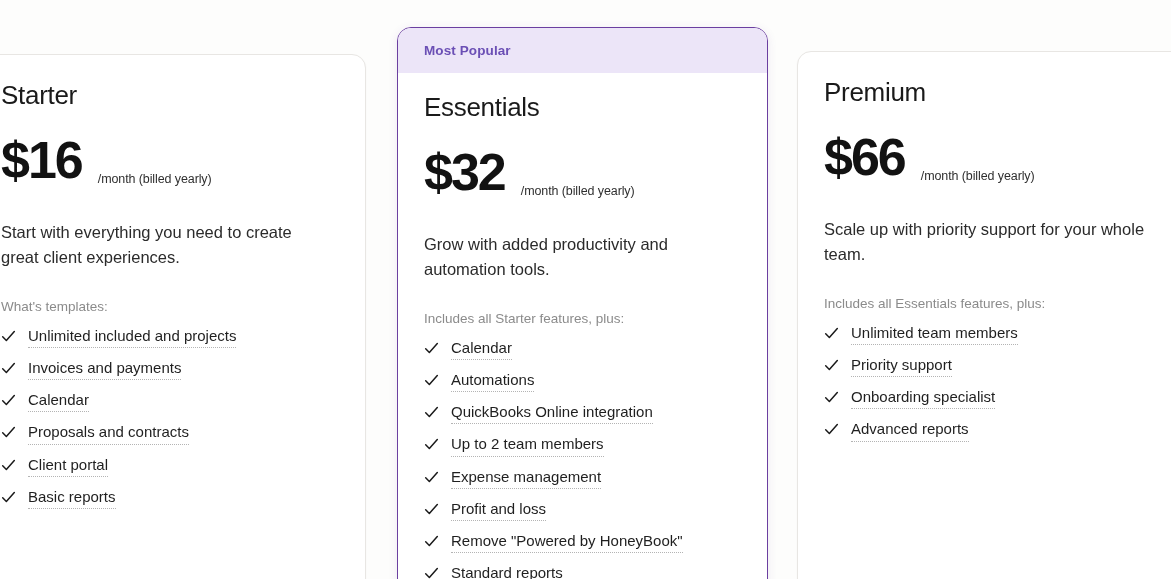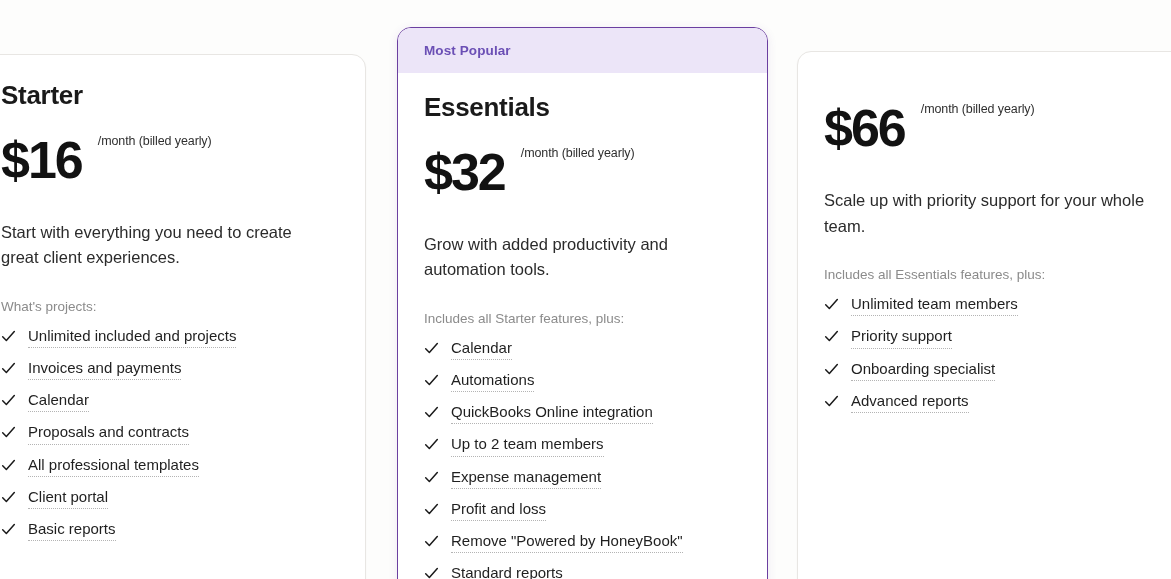--- a/index.html
+++ b/index.html
@@ -82,29 +82,29 @@
 
   
   .card-body {
     padding: 26px 26px 0 26px;
   }
 
   .card-essentials .card-body { padding-top: 20px; }
 
   .plan-name {
     font-size: 26px;
-    font-weight: 700;
+    font-weight: 400;
     color: #1a1a1a;
     letter-spacing: -0.3px;
     line-height: 1.1;
   }
 
   .price-row {
     display: flex;
-    align-items: flex-start;
+    align-items: flex-end;
     margin-top: 24px;
   }
 
   .price-amount {
     font-size: 52px;
     font-weight: 700;
     color: #121212;
     letter-spacing: -2px;
     line-height: 1;
   }
@@ -170,21 +170,21 @@
 <div class="pricing-stage">
 
   <div class="plan-card standard card-starter">
     <div class="card-body">
       <div class="plan-name">Starter</div>
       <div class="price-row">
         <span class="price-amount">$16</span>
         <span class="price-period">/month (billed yearly)</span>
       </div>
       <div class="plan-description">Start with everything you need to create great client experiences.</div>
-      <div class="includes-label">What's projects:</div>
+      <div class="includes-label">What's templates:</div>
       <ul class="feature-list">
           <li class="feature-item">
             <span class="check-icon">
               <svg viewBox="0 0 16 16" width="15" height="15" aria-hidden="true">
                 <path d="M1.8 8.3 L5.7 12.2 L14.2 2.6" fill="none" stroke="#1a1a1a" stroke-width="1.6" stroke-linecap="round" stroke-linejoin="round"></path>
               </svg>
             </span>
             <span class="feature-text">Unlimited included and projects</span>
           </li>
           <li class="feature-item">
@@ -203,28 +203,20 @@
             </span>
             <span class="feature-text">Calendar</span>
           </li>
           <li class="feature-item">
             <span class="check-icon">
               <svg viewBox="0 0 16 16" width="15" height="15" aria-hidden="true">
                 <path d="M1.8 8.3 L5.7 12.2 L14.2 2.6" fill="none" stroke="#1a1a1a" stroke-width="1.6" stroke-linecap="round" stroke-linejoin="round"></path>
               </svg>
             </span>
             <span class="feature-text">Proposals and contracts</span>
-          </li>
-          <li class="feature-item">
-            <span class="check-icon">
-              <svg viewBox="0 0 16 16" width="15" height="15" aria-hidden="true">
-                <path d="M1.8 8.3 L5.7 12.2 L14.2 2.6" fill="none" stroke="#1a1a1a" stroke-width="1.6" stroke-linecap="round" stroke-linejoin="round"></path>
-              </svg>
-            </span>
-            <span class="feature-text">All professional templates</span>
           </li>
           <li class="feature-item">
             <span class="check-icon">
               <svg viewBox="0 0 16 16" width="15" height="15" aria-hidden="true">
                 <path d="M1.8 8.3 L5.7 12.2 L14.2 2.6" fill="none" stroke="#1a1a1a" stroke-width="1.6" stroke-linecap="round" stroke-linejoin="round"></path>
               </svg>
             </span>
             <span class="feature-text">Client portal</span>
           </li>
           <li class="feature-item">
@@ -315,20 +307,21 @@
               </svg>
             </span>
             <span class="feature-text">Standard reports</span>
           </li>
         </ul>
     </div>
   </div>
 
   <div class="plan-card standard card-premium">
     <div class="card-body">
+      <div class="plan-name">Premium</div>
       <div class="price-row">
         <span class="price-amount">$66</span>
         <span class="price-period">/month (billed yearly)</span>
       </div>
       <div class="plan-description">Scale up with priority support for your whole team.</div>
       <div class="includes-label">Includes all Essentials features, plus:</div>
       <ul class="feature-list">
           <li class="feature-item">
             <span class="check-icon">
               <svg viewBox="0 0 16 16" width="15" height="15" aria-hidden="true">

